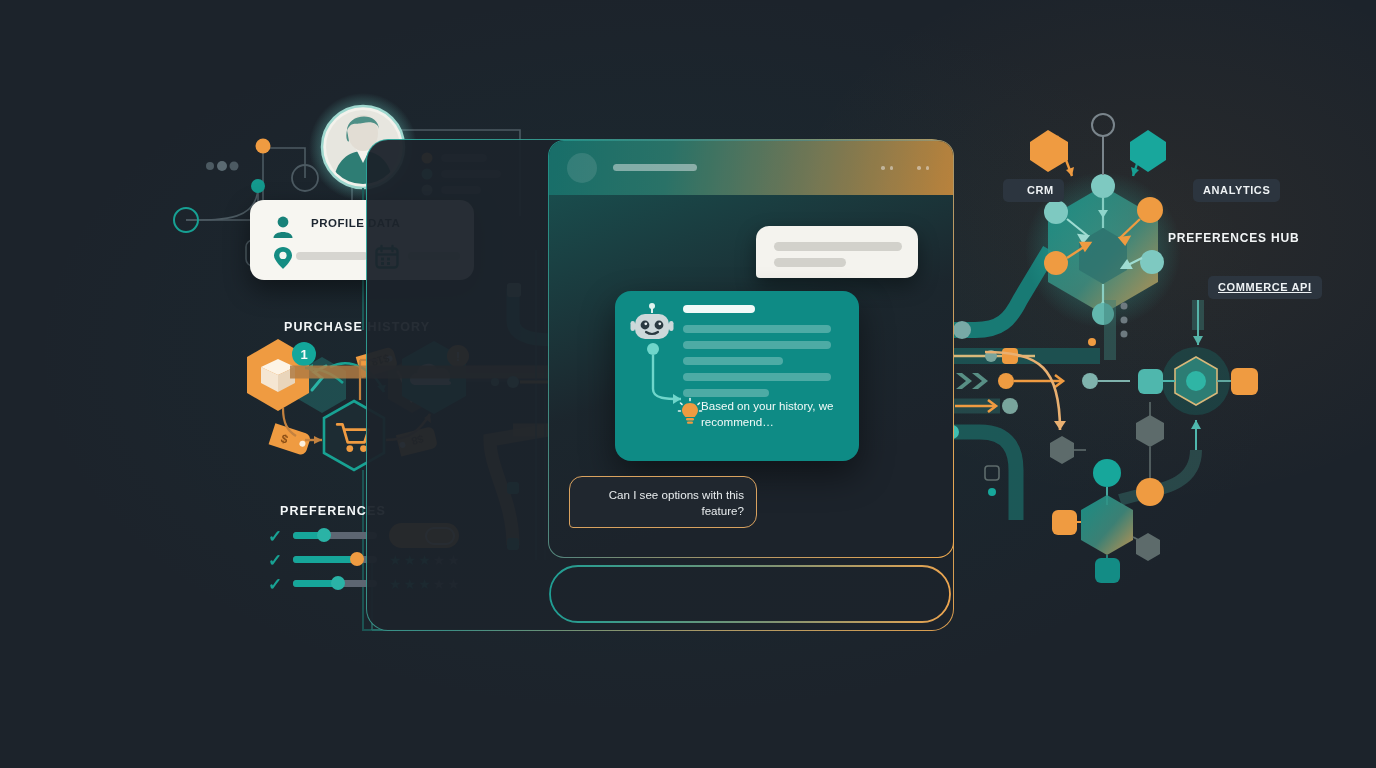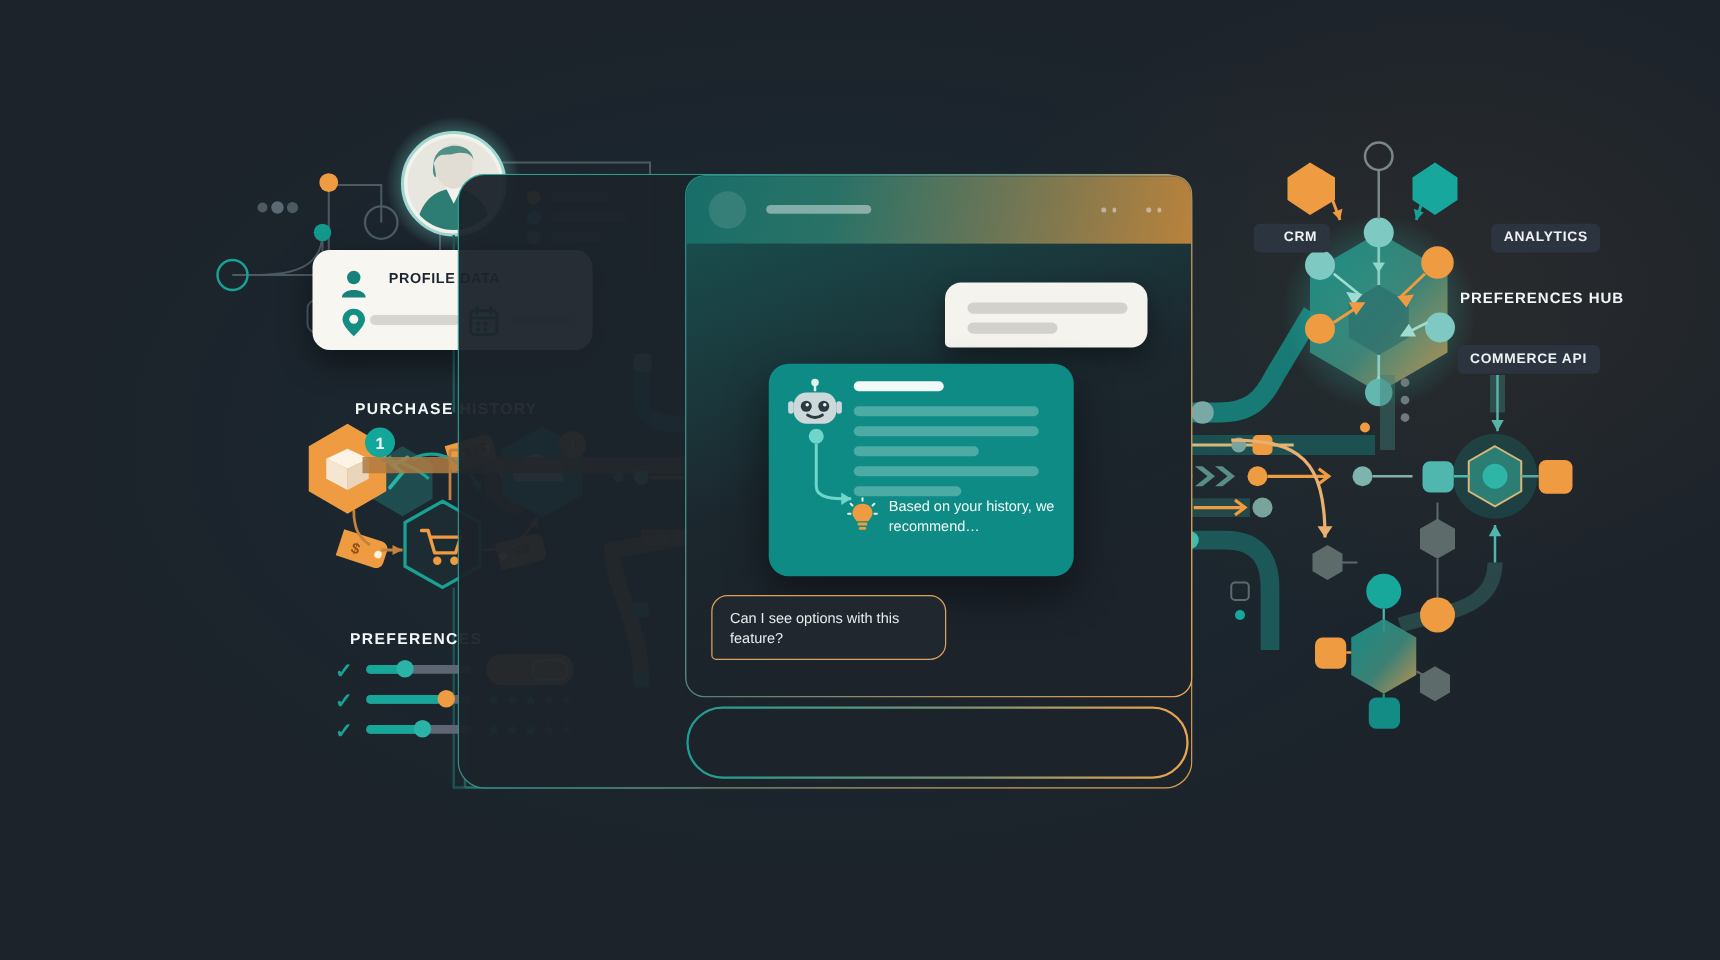--- a/index.html
+++ b/index.html
@@ -113,34 +113,34 @@
     position: absolute; left: 615px; top: 291px;
     width: 244px; height: 170px;
     background: #0e8b85;
     border-radius: 16px;
     box-shadow: 0 14px 34px rgba(0,0,0,.45);
   }
   .bot-line { position:absolute; height: 8px; border-radius: 5px; background: rgba(225,245,242,.30); }
   .bot-line.head { background: #f1faf8; }
   .bot-hint {
     position:absolute; left:86px; top:107px; width:148px;
-    color:#f2faf8; font-size:11.6px; line-height:15.5px;margin-left:10px;
+    color:#f2faf8; font-size:11.6px; line-height:15.5px;
   }
 
   
   .user-bubble {
     position: absolute; left: 569px; top: 476px;
     width: 188px; height: 52px;
     border: 1.6px solid #d9a25f;
     border-radius: 13px 13px 13px 4px;
     background: #20272f;
   }
   .user-bubble span {
     position:absolute; left:14px; top:10px; width:160px;
-    color:#e8ecee; font-size:11.6px; line-height:16px;
+    color:#e8ecee; font-size:11.6px; line-height:16px;text-align:right;
   }
 
   
   .track { position:absolute; height:7px; border-radius:4px; background:#5d6672; }
   .fill  { position:absolute; height:7px; border-radius:4px; }
   .knob  { position:absolute; width:14px; height:14px; border-radius:50%; }
   .chk   { position:absolute; color:#18a293; font-size:17px; font-weight:700; line-height:1; }
   .toggle{ position:absolute; width:70px; height:25px; border-radius:13px; background:#ef9b41; }
   .toggle i { position:absolute; right:4px; top:3.5px; width:30px; height:18px;
               border-radius:10px; background:#ef9b41; border:2px solid #fbe3c2; display:block; }
@@ -624,15 +624,15 @@
           <stop offset="55%" stop-color="#7d9273"></stop>
           <stop offset="1" stop-color="#eda54f"></stop>
       </linearGradient>
     </defs>
     <rect x="2" y="6" width="400" height="56" rx="28" fill="none" stroke="url(#gComposer)" stroke-width="1.8"></rect>
   </svg>
 
   <div class="tagpill" style="left:1003px; top:179px;padding-left:24px;">CRM</div>
   <div class="tagpill" style="left:1161px; top:179px;margin-left:32px;">ANALYTICS</div>
   <div class="plainlabel" style="left:1168px; top:231px;">PREFERENCES HUB</div>
-  <div class="tagpill" style="left:1166px; top:276px;">COMMERCE API</div>
+  <div class="tagpill" style="left:1208px; top:276px;text-decoration:underline;">COMMERCE API</div>
 
 </div>
 
 </body></html>

